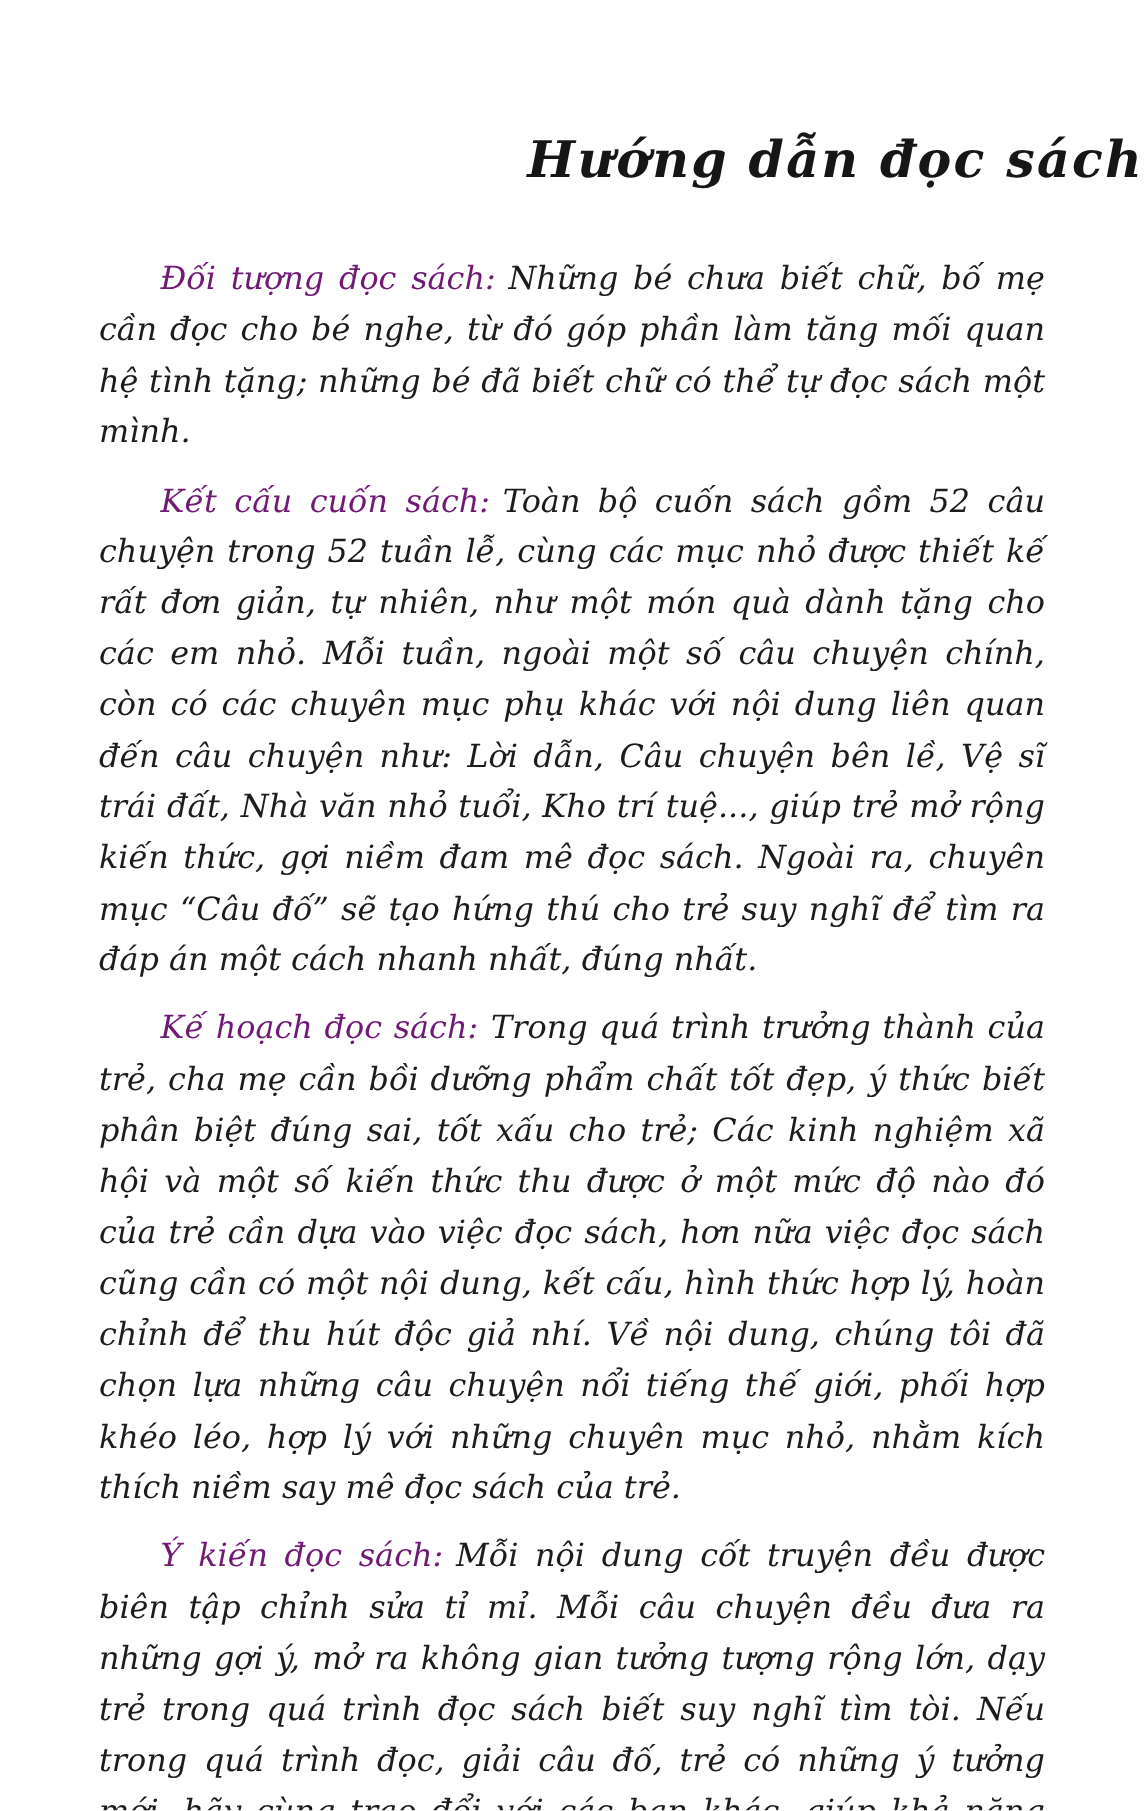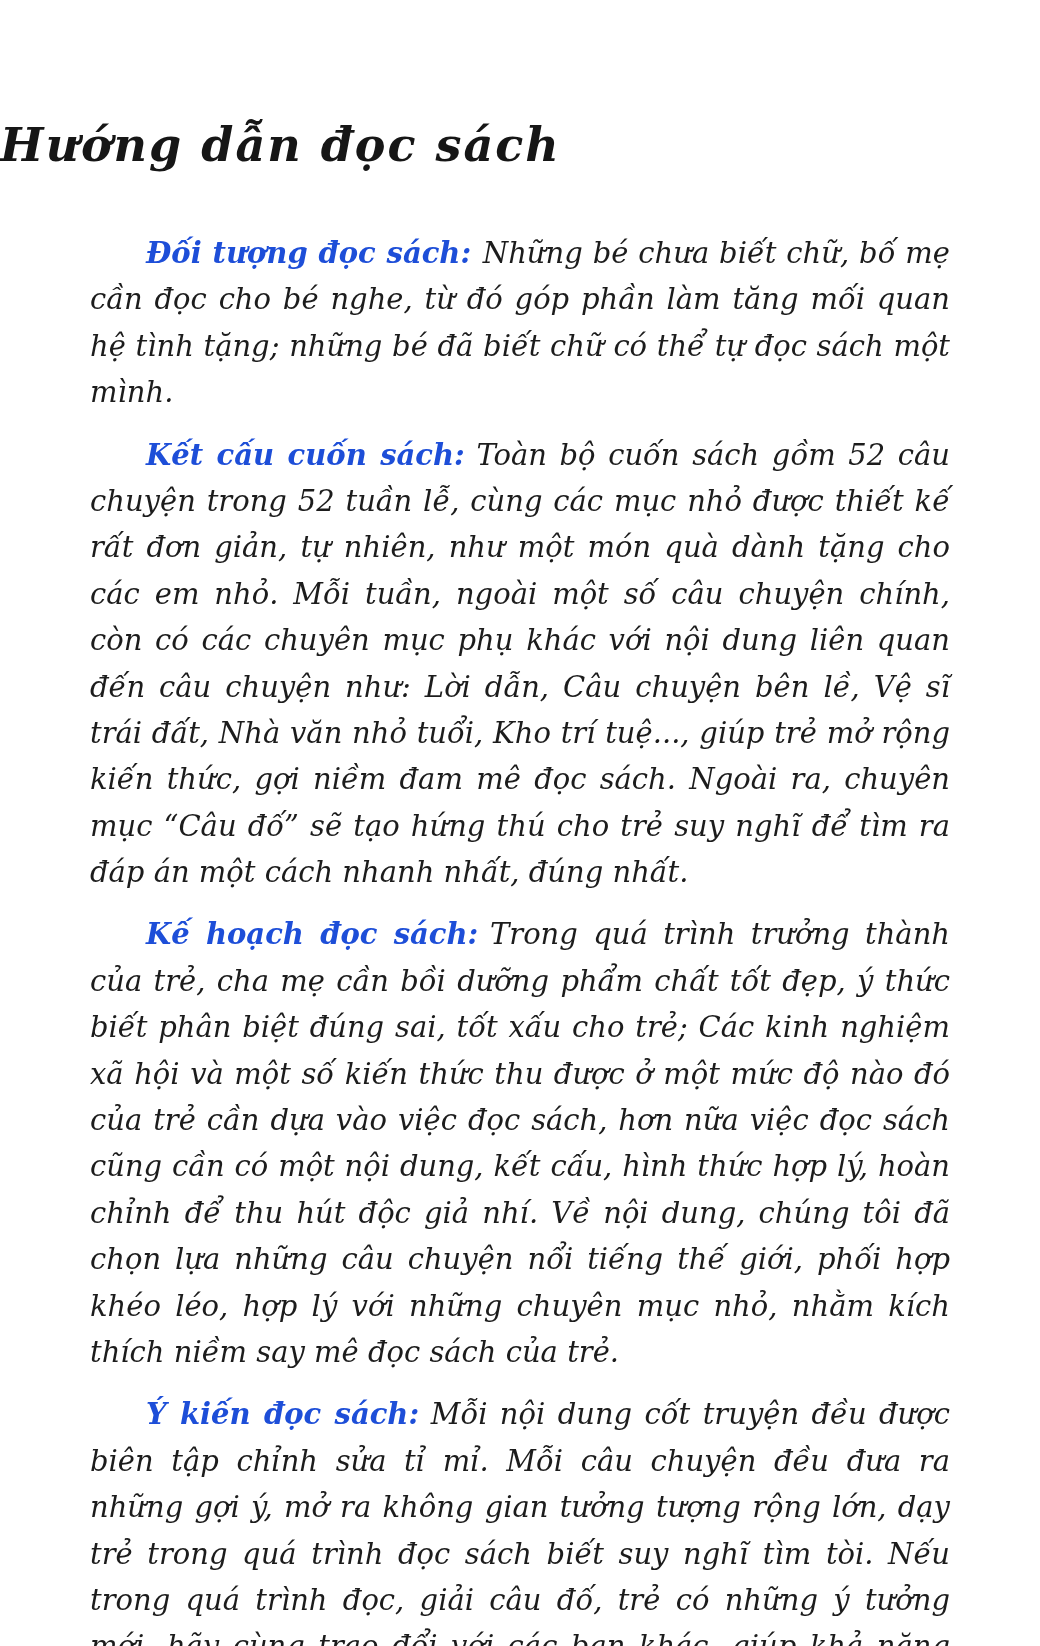--- a/index.html
+++ b/index.html
@@ -14,44 +14,44 @@
     height: 1646px;
     margin: 0 auto;
     background: #ffffff;
     font-family: "DejaVu Serif", "Liberation Serif", serif;
     color: #1c1c1c;
     overflow: hidden;
   }
   .title {
     margin: 0;
     padding-top: 118px;
-    text-align: left;
+    text-align: right;
     font-size: 46px;
     font-weight: bold;
     font-style: italic;
     letter-spacing: 2px;
     color: #161616;
   }
   .content {
     padding: 58px 90px 0 90px;
   }
   .para {
     margin: 0 0 16px 0;
     text-indent: 56px;
     text-align: justify;
     font-style: italic;
     font-size: 29px;
     line-height: 1.6;
     color: #1c1c1c;
   }
   .lead {
-    font-weight: bold;
+    font-weight: normal;
     font-style: italic;
     margin-right: 0.4em;
-    color: #1d4ed8;
+    color: #701a75;
   }
   .body-text {
     font-style: italic;
   }
 </style>
 </head>
 <body>
 
 <div class="page">
 

